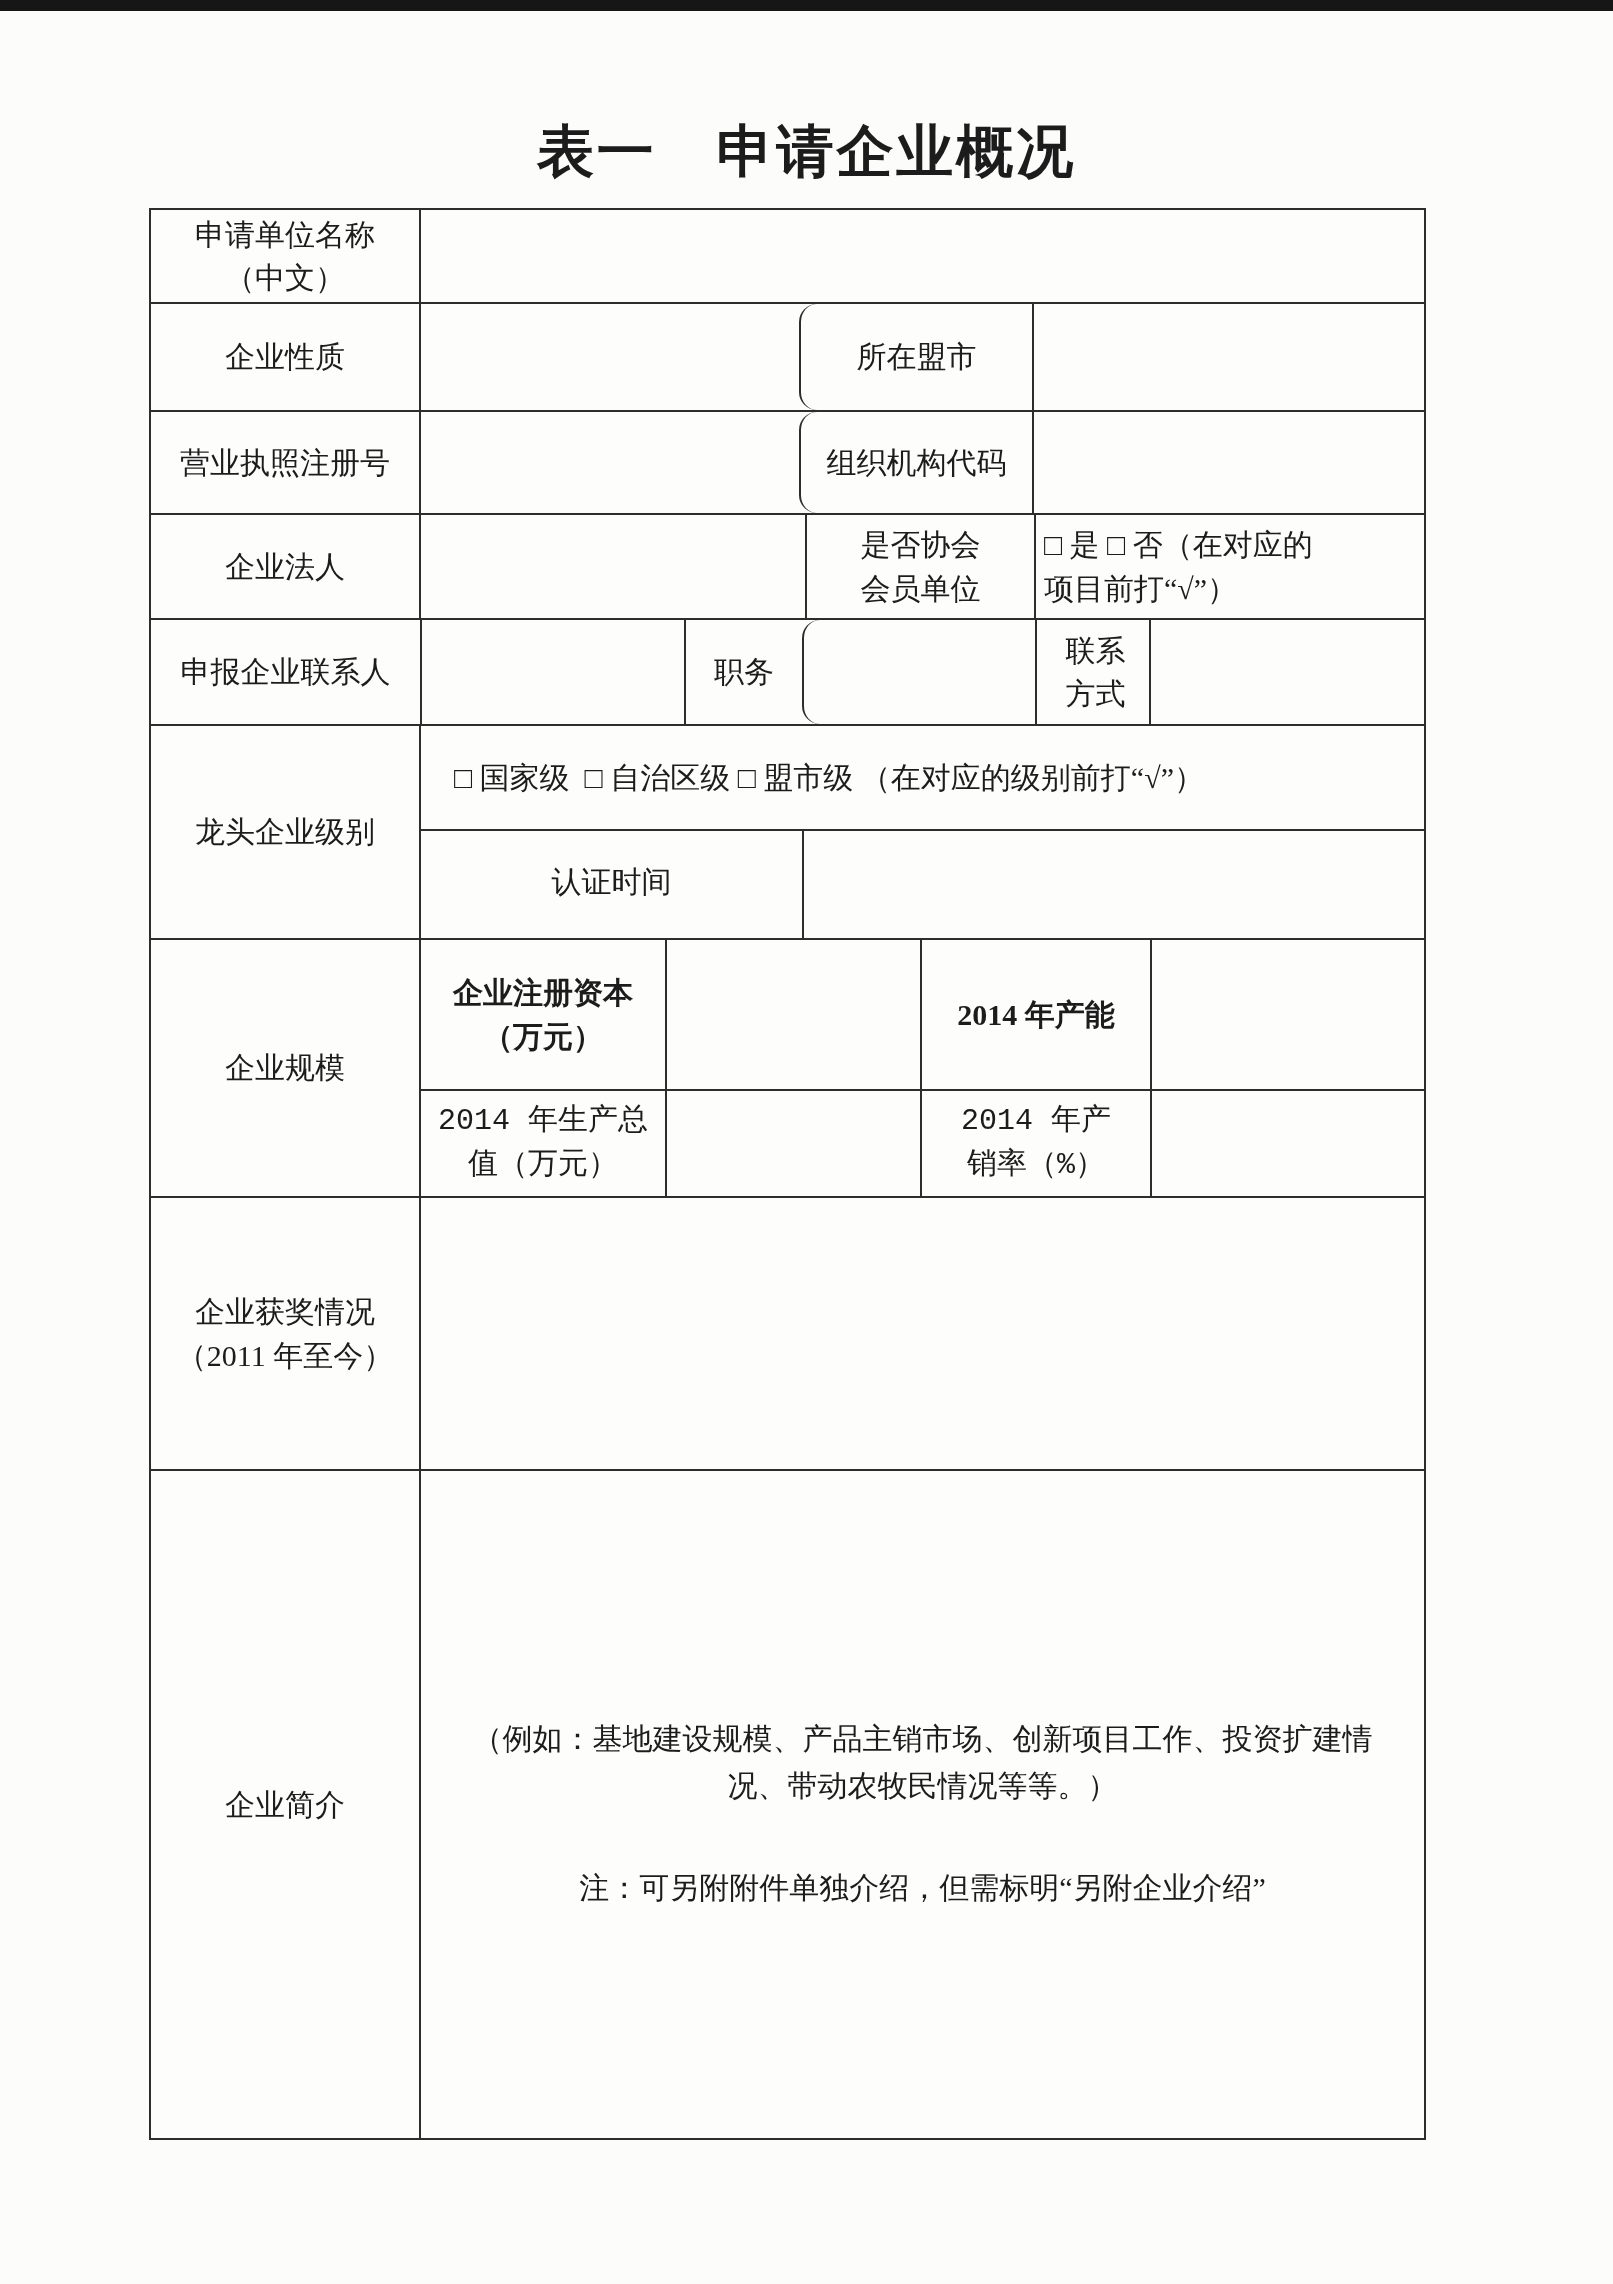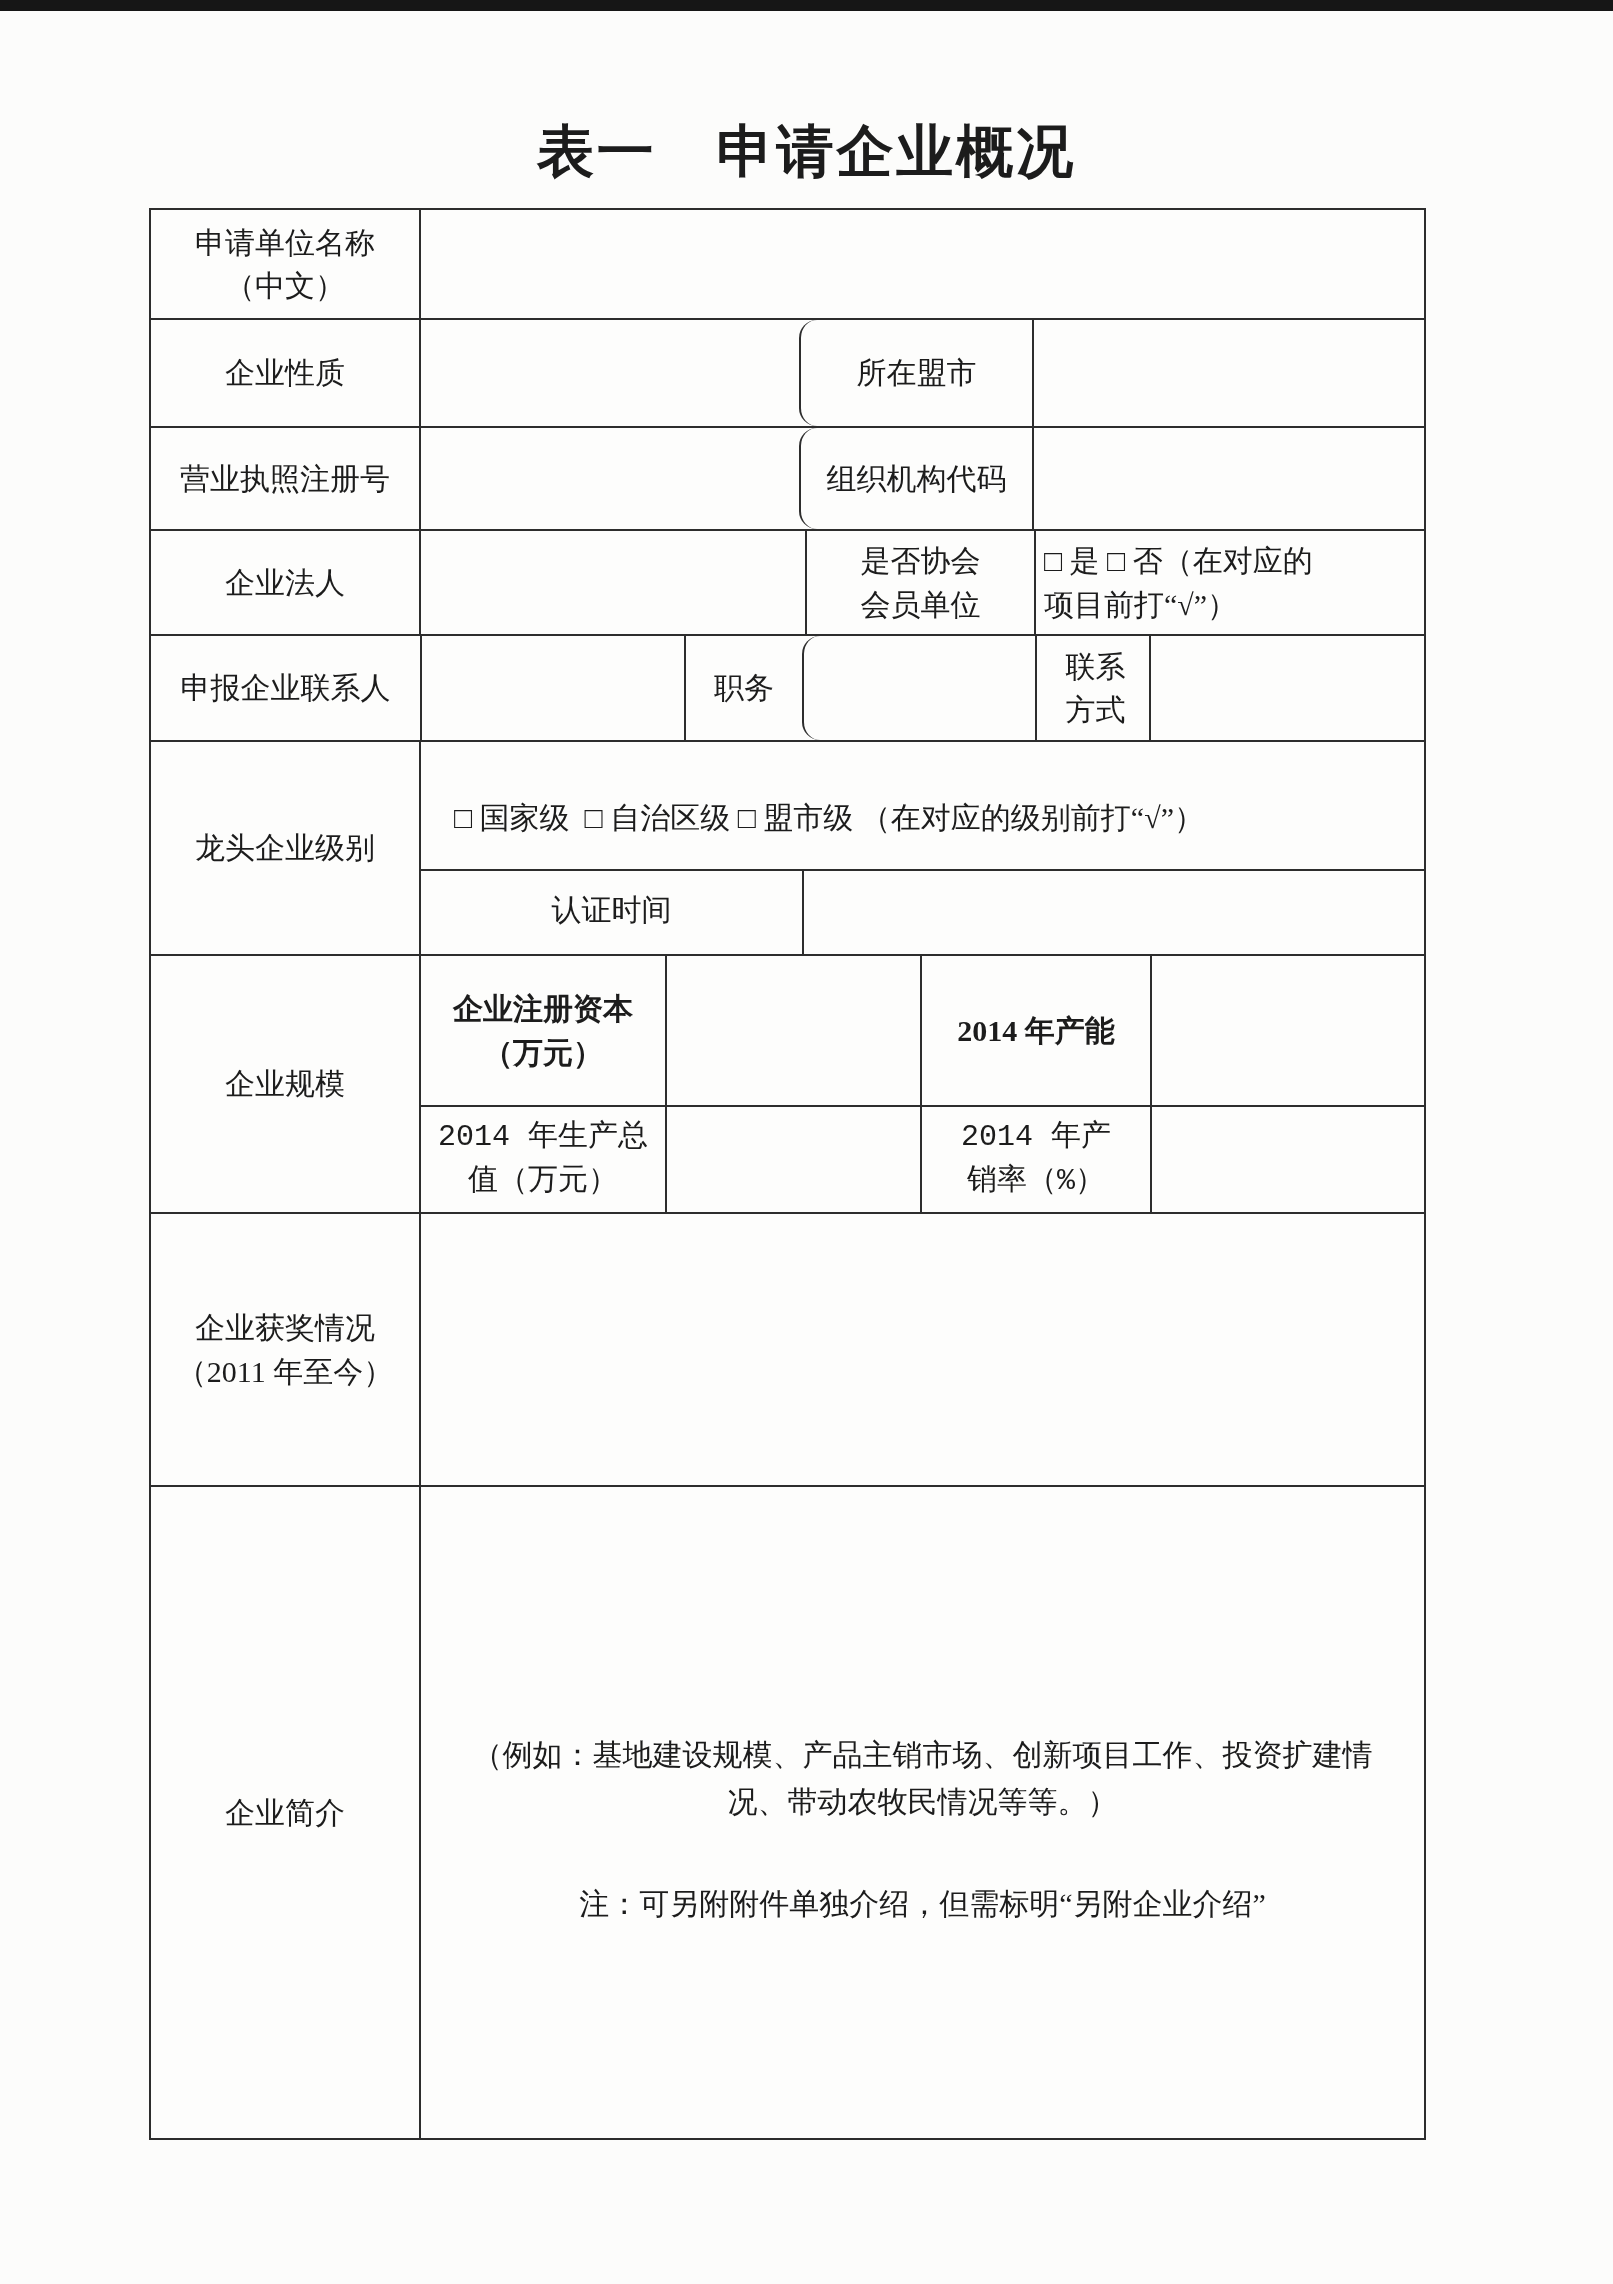--- a/index.html
+++ b/index.html
@@ -35,21 +35,21 @@
     top: 208px;
     width: 1277px;
     height: 1932px;
     border: 2.9px solid #2d2d2d;
     display: flex;
     flex-direction: column;
     background: #fdfdfc;
   }
   .r { display: flex; flex: 0 0 auto; }
   .r + .r { border-top: 2.9px solid #2d2d2d; }
-  .r1 { height: 108px; }
+  .r1 { height: 92px; }
   .r2 { height: 108px; }
   .r3 { height: 103px; }
   .r4 { height: 105px; }
   .r5 { height: 106px; }
   .r6 { height: 214px; }
   .r7 { height: 258px; }
   .r8 { height: 273px; }
   .r9 { flex: 1 1 auto; }
   .c {
     border-left: 2px solid #2d2d2d;
@@ -80,21 +80,21 @@
   .w235 { flex: 0 0 230px; }
   .sub {
     flex: 1 1 auto;
     border-left: 2px solid #2d2d2d;
     display: flex;
     flex-direction: column;
   }
   .sub-r { display: flex; flex: 1 1 auto; }
   .sub-r + .sub-r { border-top: 2.9px solid #2d2d2d; font-family: Liberation Mono, monospace; }
   .sub-r .c:first-child { border-left: none; }
-  .h105 { flex: 0 0 103px; margin-top: 24px; }
+  .h105 { flex: 0 0 103px; }
   .h152 { flex: 0 0 149px; font-weight: bold; }
   .options {
     justify-content: flex-start;
     text-align: left;
     padding-left: 8px;
     padding-right: 11.8px;
   }
   .options-center {
     justify-content: flex-start;
     text-align: left;

